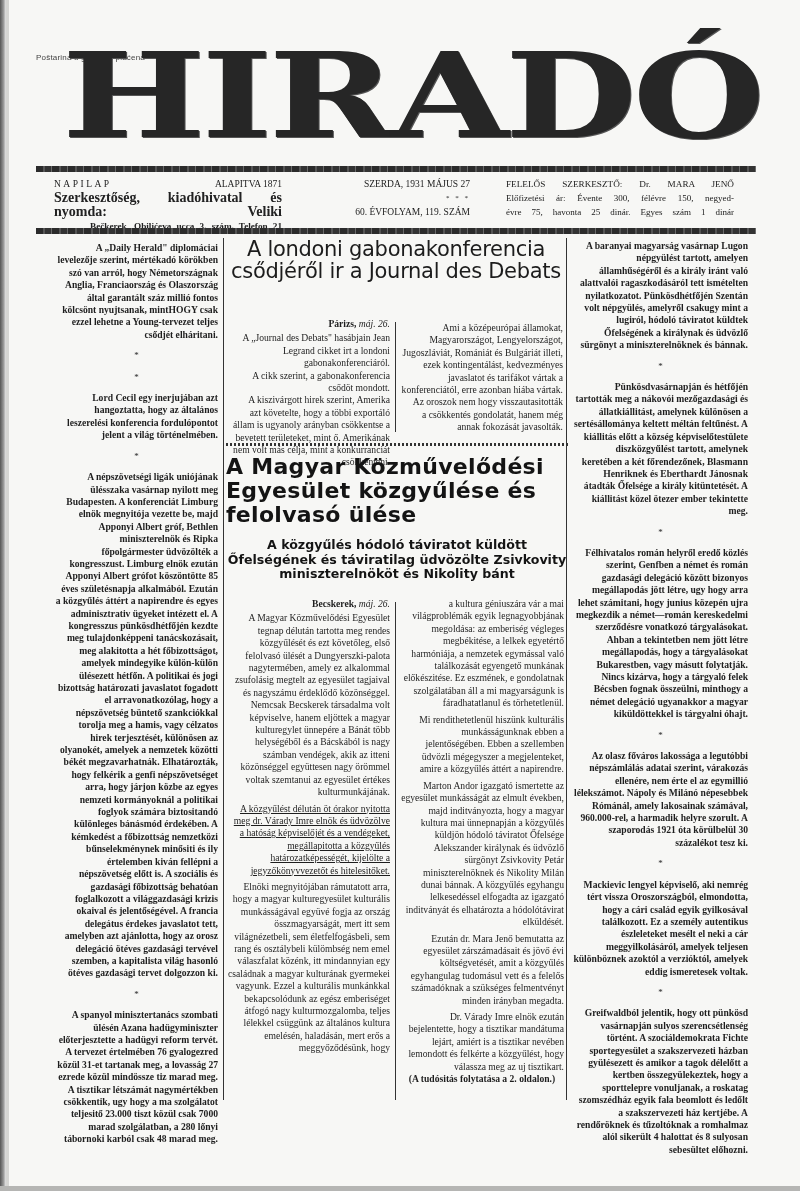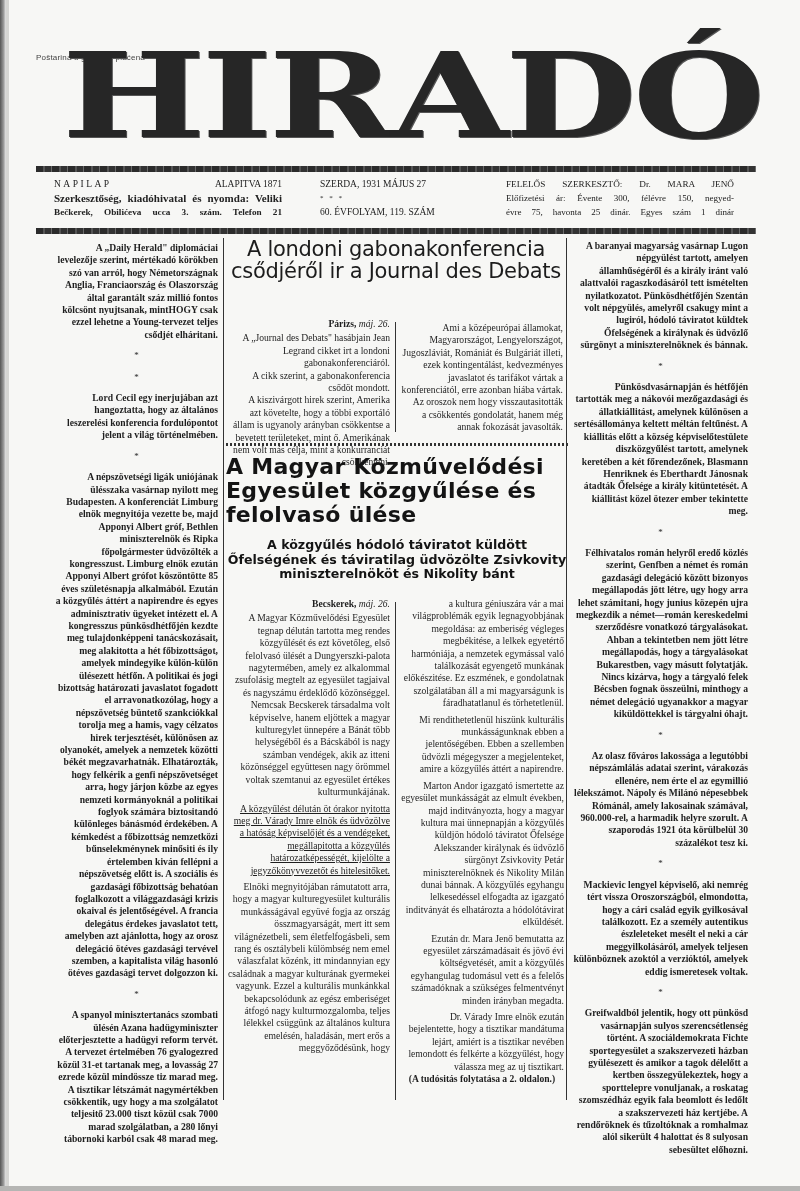--- a/index.html
+++ b/index.html
@@ -84,25 +84,25 @@
 <div class="pretitle">Poštarina u gotovom plaćena</div>
 <div class="masthead">HIRADÓ</div>
 
 <div class="rule" style="top:166px;"></div>
 
 <div class="hdr" style="left:54px; top:177px; width:228px;">
   <div style="display:flex; justify-content:space-between;gap:28px;">
     <span class="caps">NAPILAP</span>
     <span>ALAPITVA 1871</span>
   </div>
-  <div class="bold" style="font-weight:bold; font-size:11px; text-align:justify; text-align-last:justify;">Szerkesztőség, kiadóhivatal és nyomda: Veliki</div>
-  <div style="font-weight:bold; font-size:9.2px; text-align:justify; text-align-last:justify;">Bečkerek, Obilićeva ucca 3. szám. Telefon 21</div>
+  <div class="bold" style="font-weight:bold; font-size:14px; text-align:justify; text-align-last:justify;">Szerkesztőség, kiadóhivatal és nyomda: Veliki</div>
+  <div style="font-weight:bold; font-size:9.2px; text-align:justify; text-align-last:justify;margin-left:36px;">Bečkerek, Obilićeva ucca 3. szám. Telefon 21</div>
 </div>
 
-<div class="hdr" style="left:320px; top:177px; width:150px; text-align:left;">
+<div class="hdr" style="left:320px; top:177px; width:150px; text-align:right;">
   <div>SZERDA, 1931 MÁJUS 27</div>
   <div style="font-size:7px; letter-spacing:2px;">* * *</div>
   <div>60. ÉVFOLYAM, 119. SZÁM</div>
 </div>
 
 <div class="hdr" style="left:506px; top:177px; width:228px;">
   <div style="text-align:justify; text-align-last:justify; font-size:9.2px;">FELELŐS SZERKESZTŐ: Dr. MARA JENŐ</div>
   <div style="text-align:justify; text-align-last:justify; font-size:9px;">Előfizetési ár: Évente 300, félévre 150, negyed-</div>
   <div style="text-align:justify; text-align-last:justify; font-size:9px;">évre 75, havonta 25 dinár. Egyes szám 1 dinár</div>
 </div>

